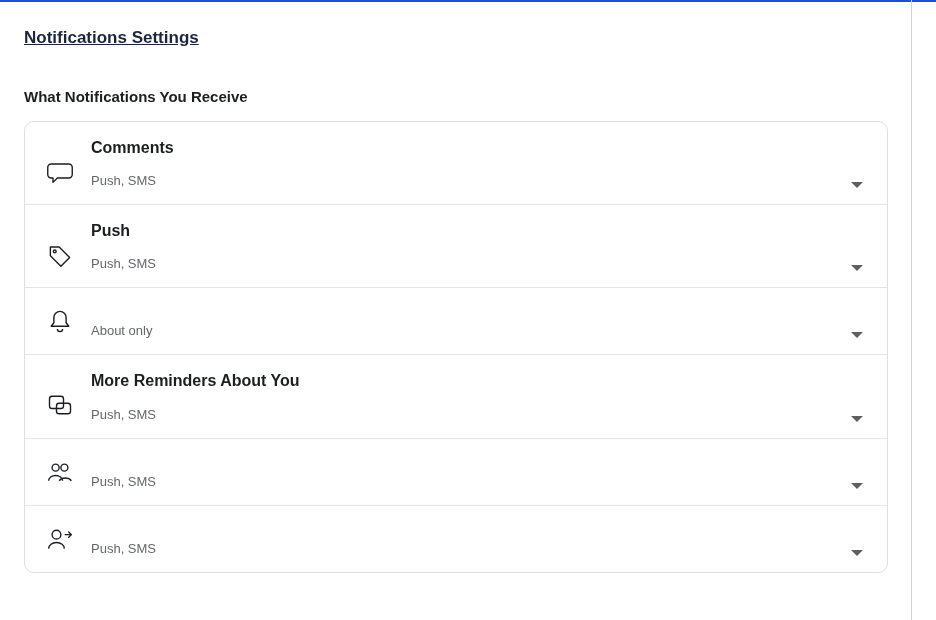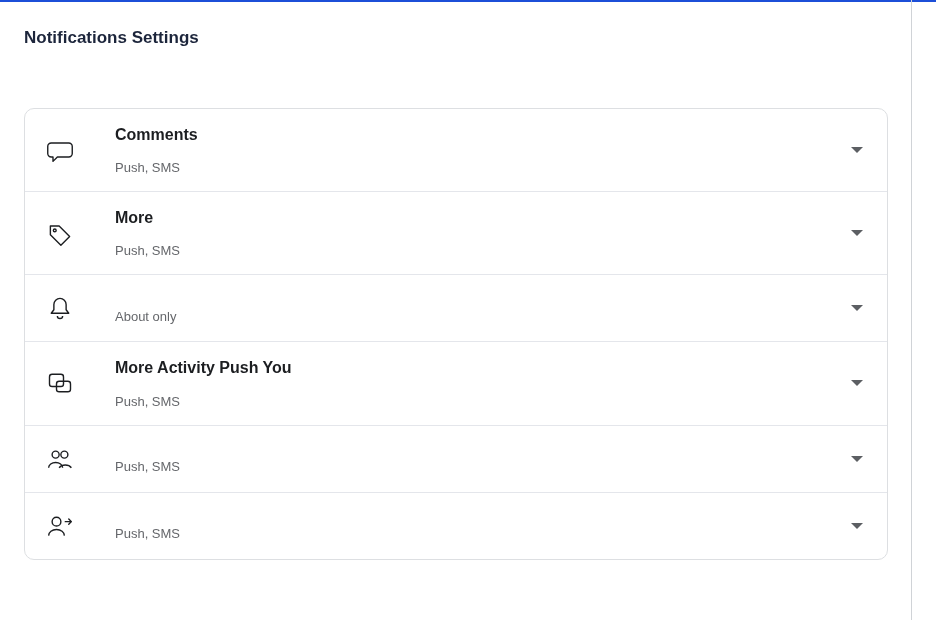--- a/index.html
+++ b/index.html
@@ -28,41 +28,41 @@
     height: 100%;
     background: #d0d3d7;
   }
   .content {
     padding: 28px 24px 0 24px;
   }
   .page-title {
     font-size: 17px;
     font-weight: 700;
     color: #1c253b;
-    margin: 0 0 60px 0;
+    margin: 0 0 40px 0;
+    text-decoration: underline;
   }
   .section-heading {
     font-size: 15px;
     font-weight: 700;
     color: #1c1e21;
     margin: 0 0 16px 0;
   }
   .settings-card {
     border: 1px solid #dddfe2;
     border-radius: 10px;
     margin-right: 24px;
     overflow: hidden;
   }
   .setting-row {
     display: flex;
-    align-items: center;
+    align-items: flex-end;
     padding: 16px 18px;
     border-bottom: 1px solid #e4e6eb;
     cursor: pointer;
-    gap: 24px;
   }
   .setting-row:last-child {
     border-bottom: none;
   }
   .icon-wrap {
     width: 34px;
     height: 34px;
     display: flex;
     align-items: center;
     justify-content: center;
@@ -104,20 +104,21 @@
 </head>
 <body>
 
 <div class="top-border"></div>
 <div class="right-border"></div>
 
 <div class="content">
 
   <h1 class="page-title">Notifications Settings</h1>
 
+  <h2 class="section-heading">What Notifications You Receive</h2>
 
   <div class="settings-card">
 
     <div class="setting-row">
       <div class="icon-wrap">
         <svg viewBox="0 0 32 32">
           <path d="M6 8 h20 a4 4 0 0 1 4 4 v8 a4 4 0 0 1 -4 4 h-13 l-5 5 v-5 h-2 a4 4 0 0 1 -4 -4 v-8 a4 4 0 0 1 4 -4 z" stroke-linejoin="round"></path>
         </svg>
       </div>
       <div class="row-text">
@@ -128,21 +129,21 @@
     </div>
 
     <div class="setting-row">
       <div class="icon-wrap">
         <svg viewBox="0 0 32 32">
           <path d="M5 8 l10 0 l12 12 l-10 10 l-12 -12 z" stroke-linejoin="round"></path>
           <circle cx="10" cy="13" r="1.6"></circle>
         </svg>
       </div>
       <div class="row-text">
-        <span class="row-title">More</span>
+        <span class="row-title">Push</span>
         <span class="row-sub">Push, SMS</span>
       </div>
       <div class="chevron"></div>
     </div>
 
     <div class="setting-row">
       <div class="icon-wrap">
         <svg viewBox="0 0 32 32">
           <path d="M16 5 a7 7 0 0 1 7 7 v6 l3 4 h-20 l3 -4 v-6 a7 7 0 0 1 7 -7 z" stroke-linejoin="round"></path>
           <path d="M13 25 a3 3 0 0 0 6 0"></path>
@@ -155,21 +156,21 @@
     </div>
 
     <div class="setting-row">
       <div class="icon-wrap">
         <svg viewBox="0 0 32 32">
           <rect x="4" y="6" width="16" height="14" rx="3"></rect>
           <rect x="12" y="14" width="16" height="12" rx="3"></rect>
         </svg>
       </div>
       <div class="row-text">
-        <span class="row-title">More Activity Push You</span>
+        <span class="row-title">More Reminders About You</span>
         <span class="row-sub">Push, SMS</span>
       </div>
       <div class="chevron"></div>
     </div>
 
     <div class="setting-row">
       <div class="icon-wrap">
         <svg viewBox="0 0 32 32">
           <circle cx="11" cy="11" r="4"></circle>
           <circle cx="21" cy="11" r="4"></circle>

